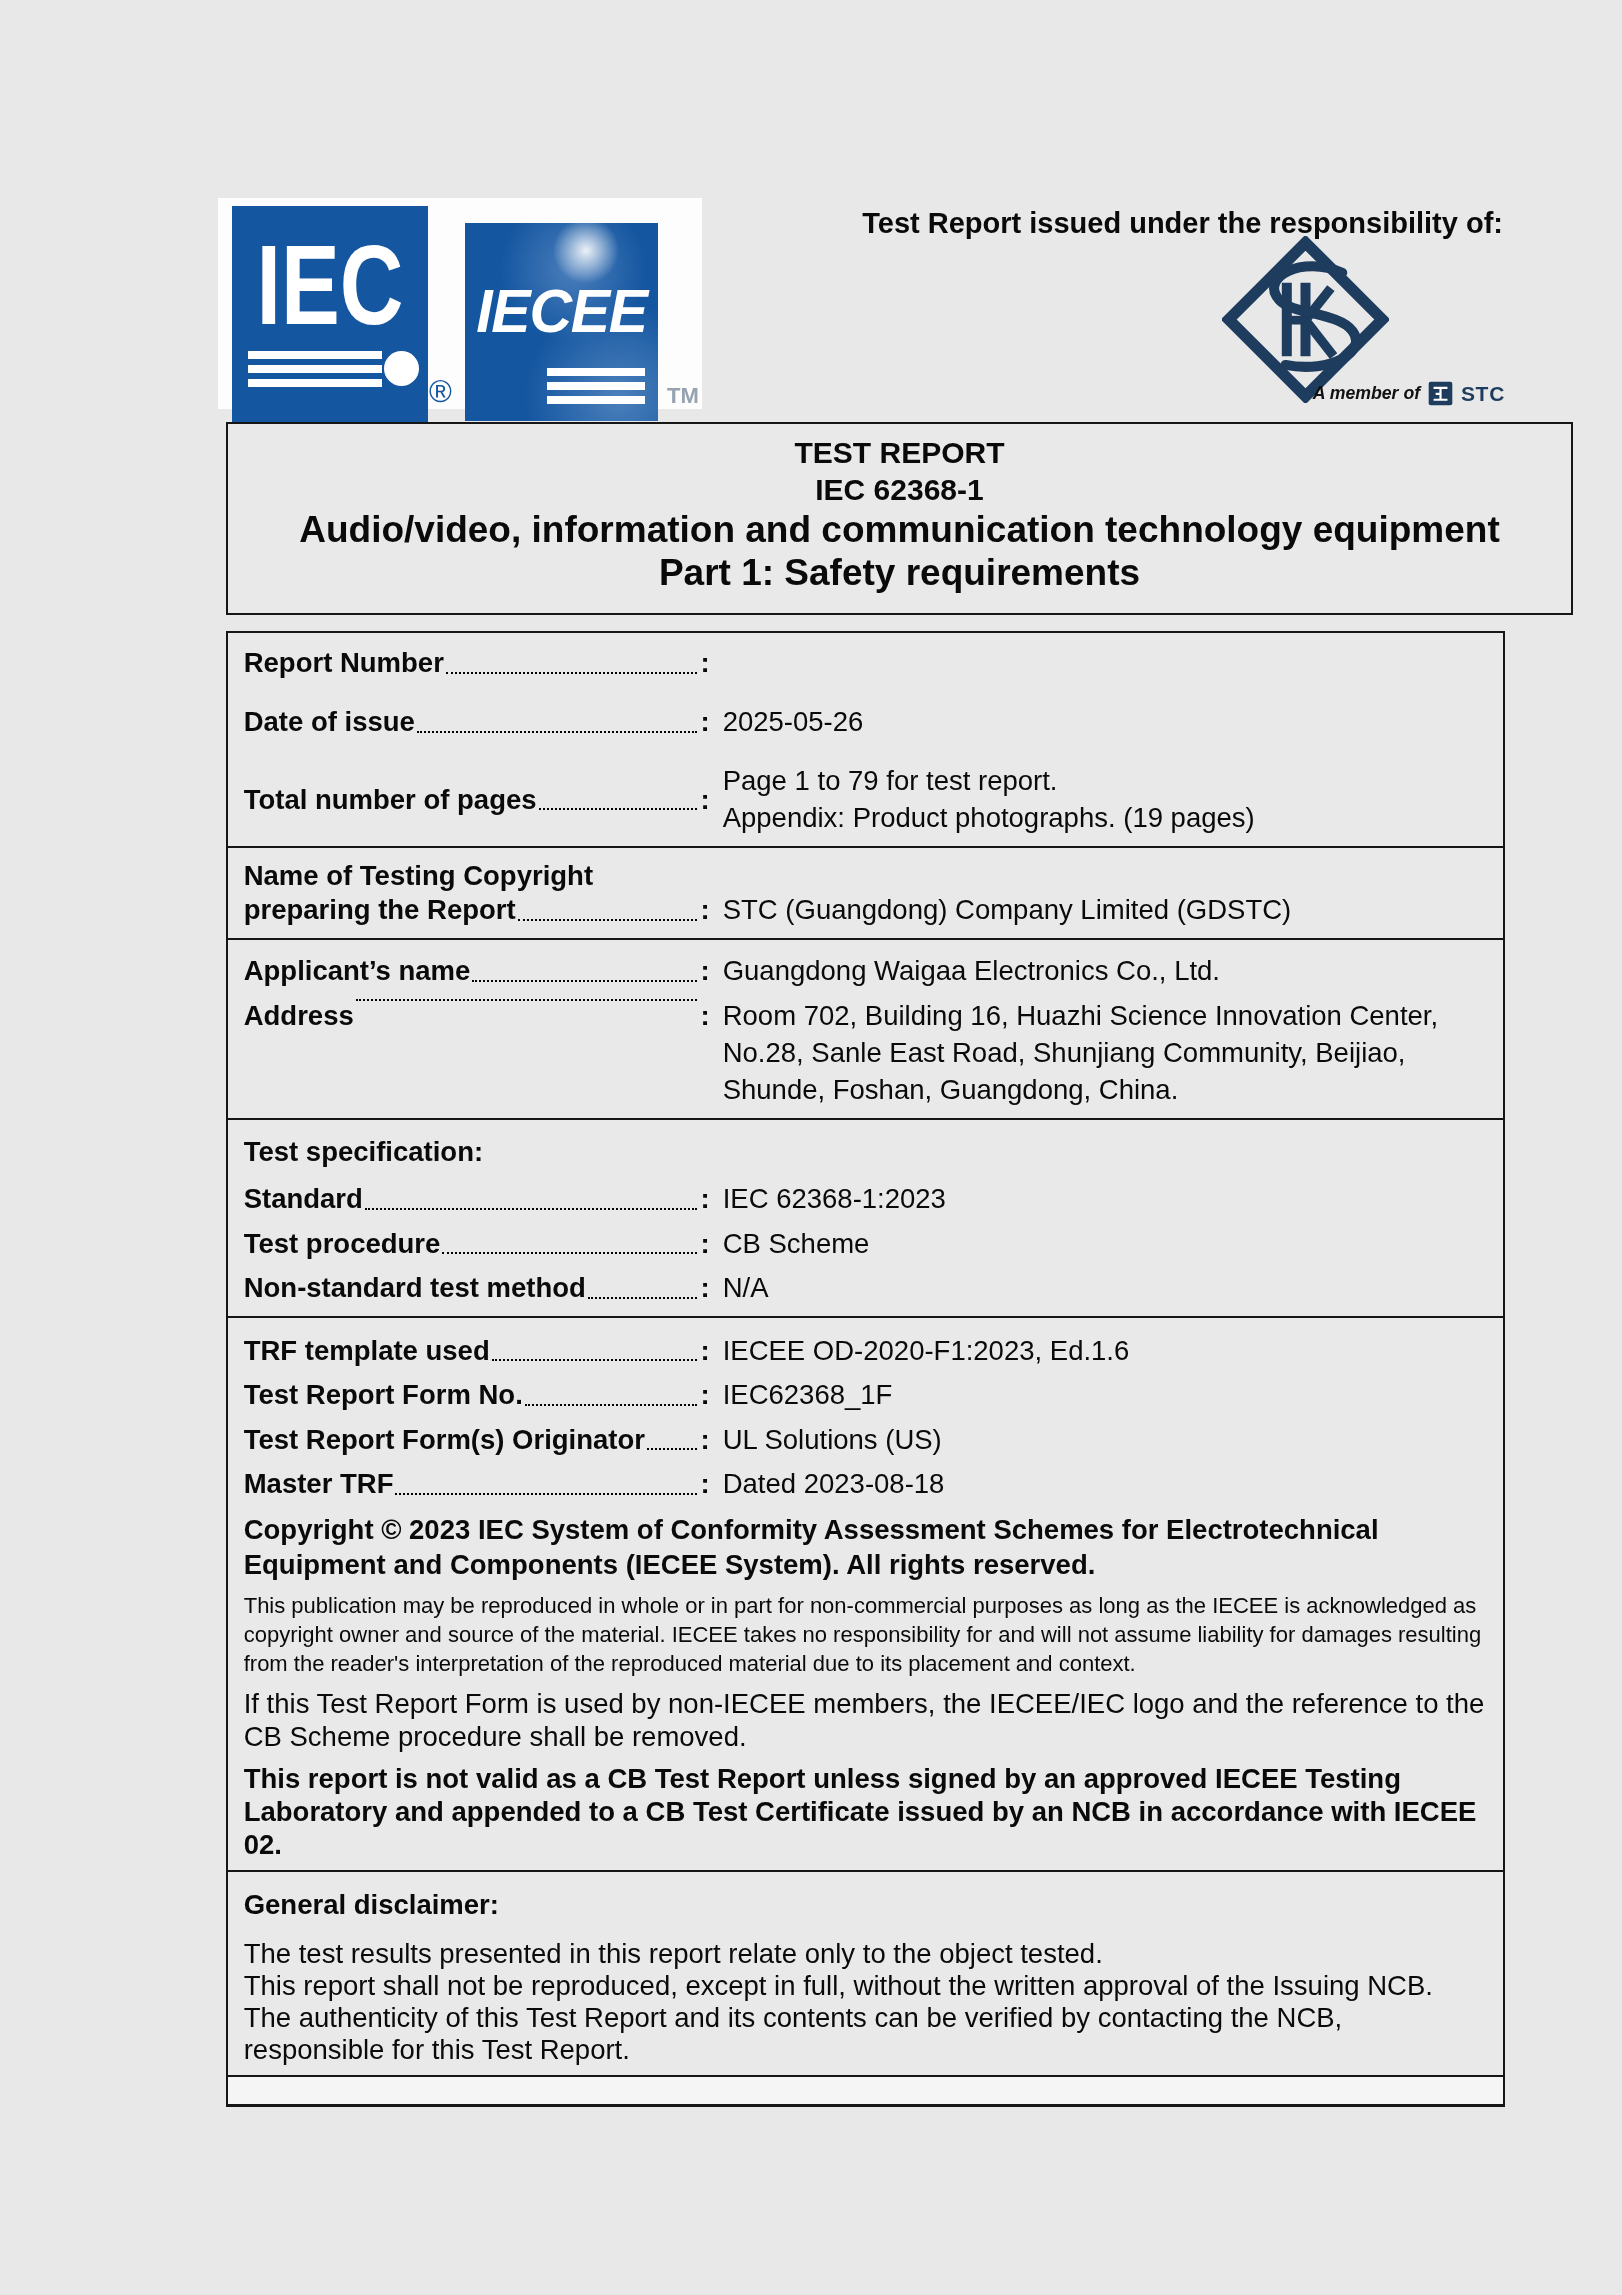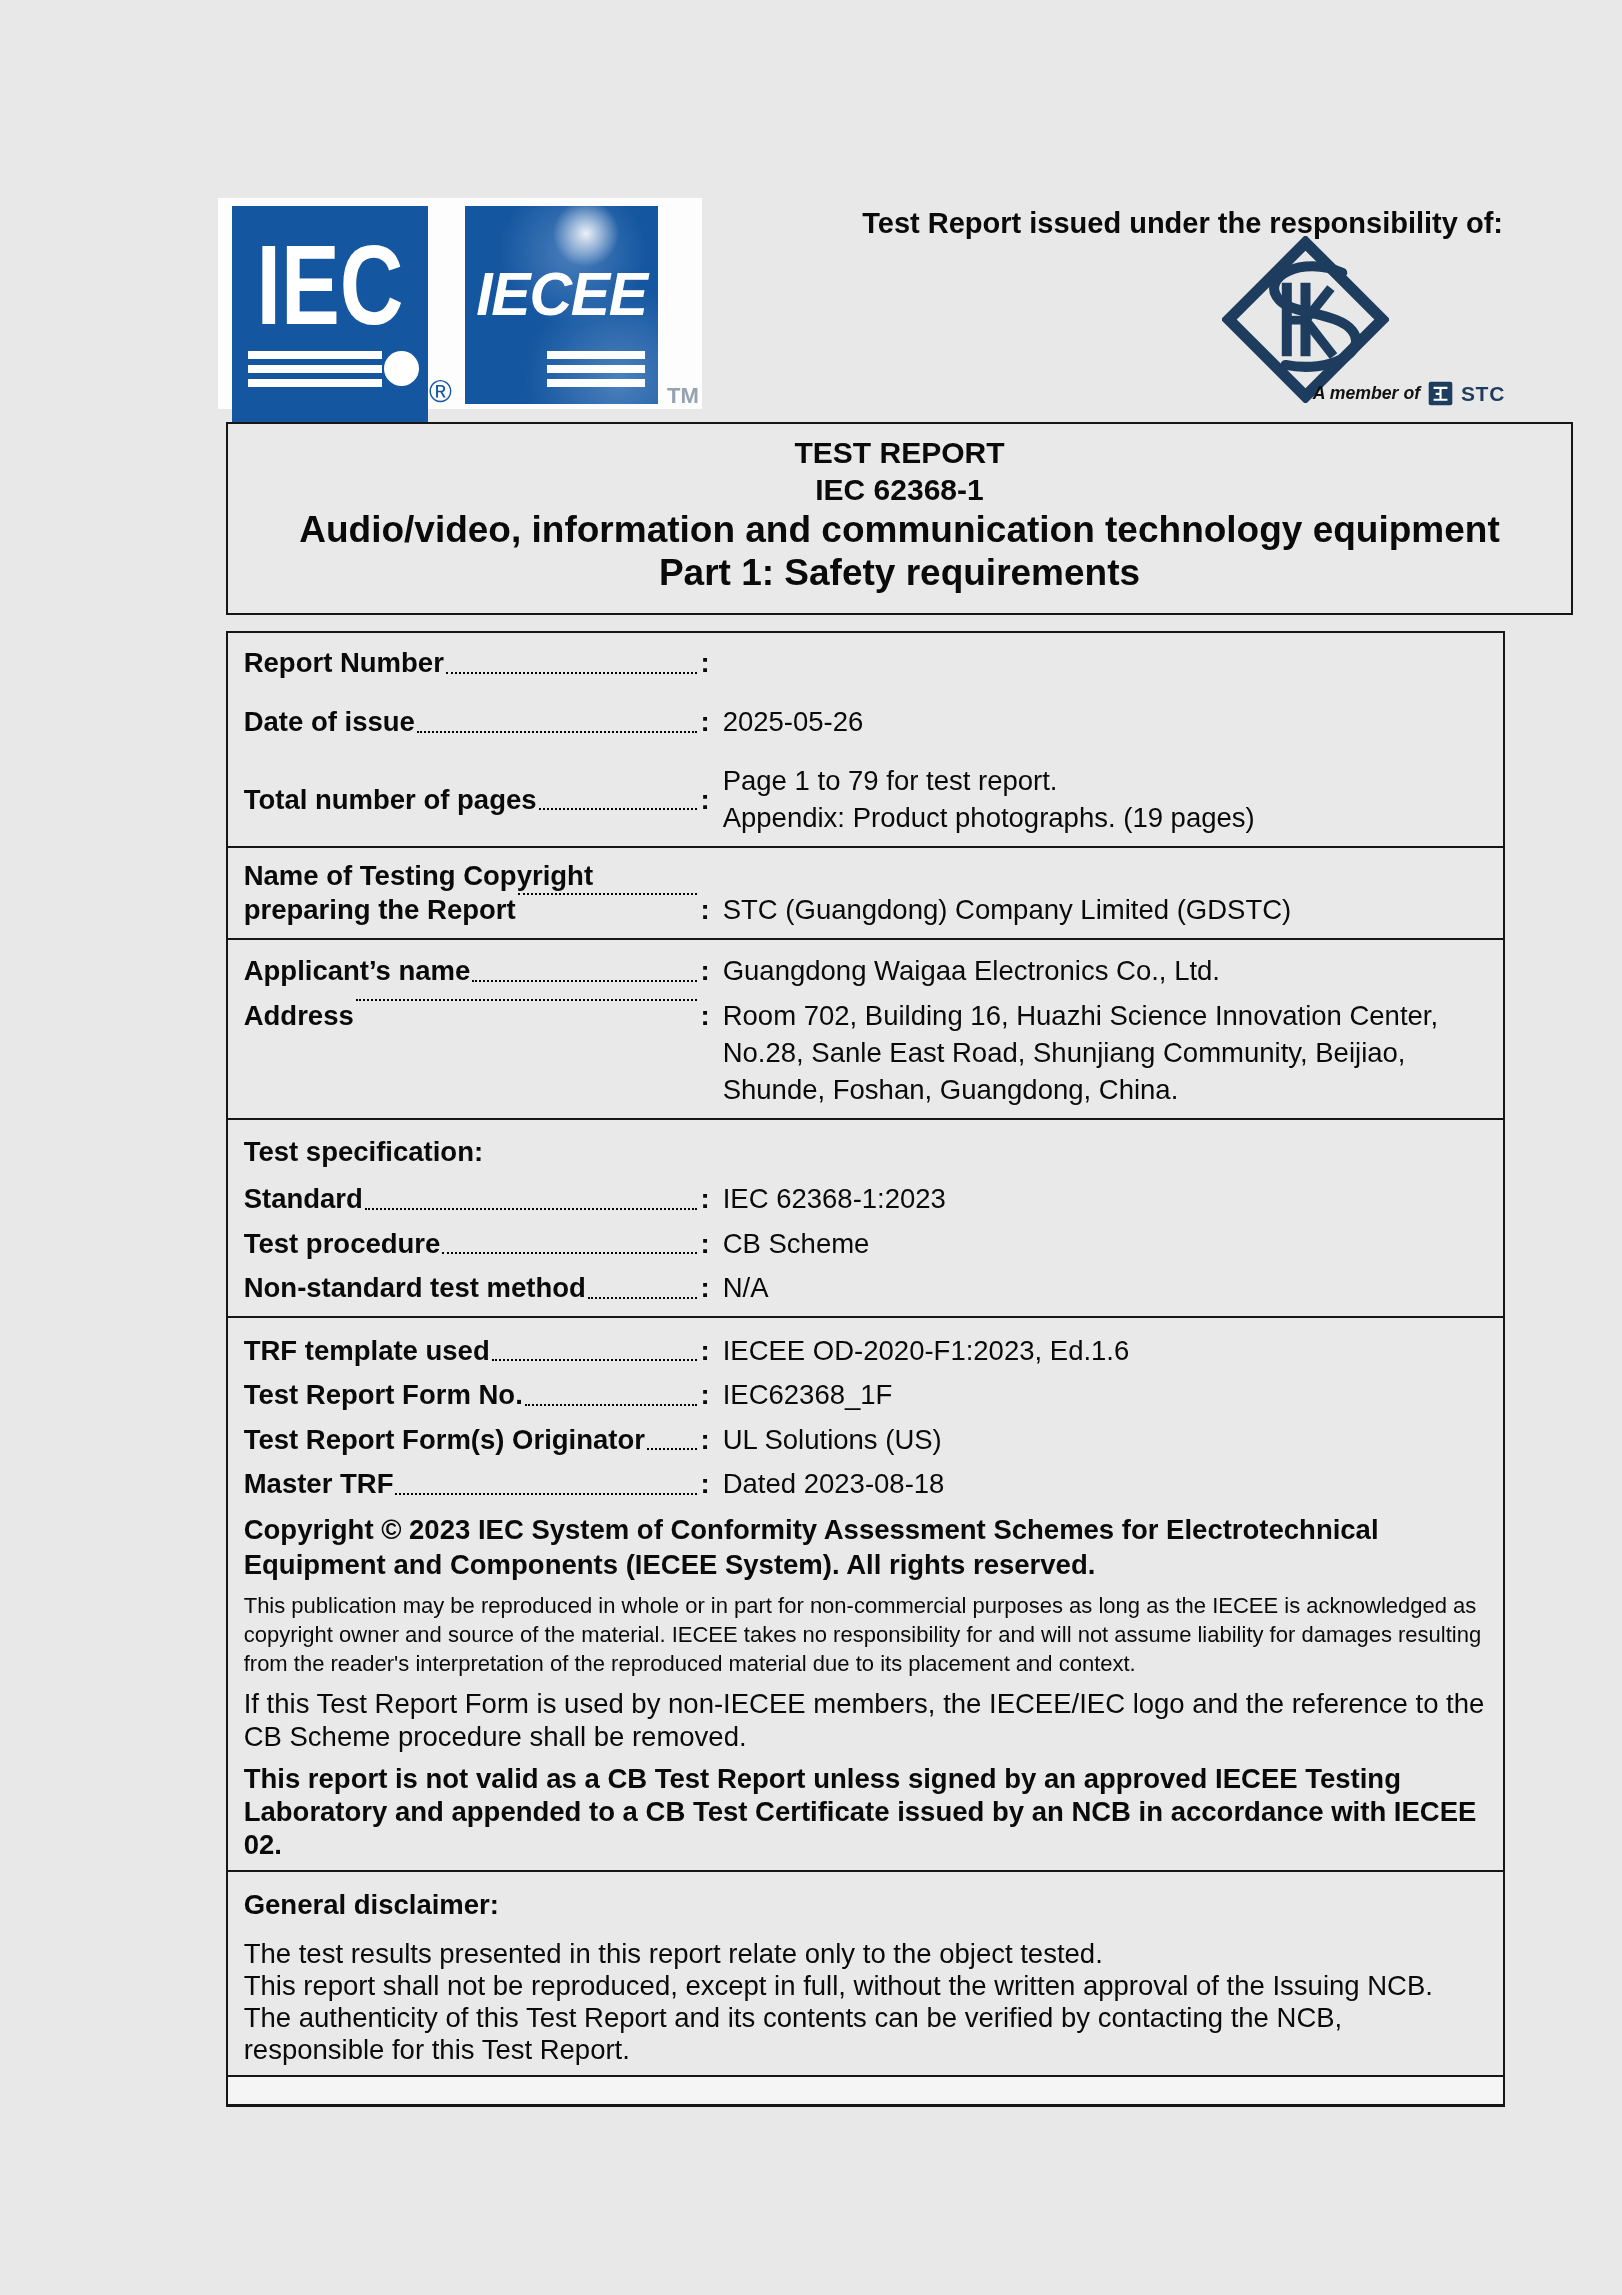--- a/index.html
+++ b/index.html
@@ -14,21 +14,21 @@
   
   .logo-backing{position:absolute;left:218px;top:198px;width:484px;height:211px;background:#fdfdfd;}
   .iec-square{position:absolute;left:232px;top:206px;width:196px;height:254px;background:#1456a0;}
   .iec-word{margin-top:30px;text-align:center;font-weight:bold;font-size:113px;line-height:98px;color:#fff;transform:scaleX(.78);}
   .logo-line{position:absolute;height:7.9px;background:#fff;}
   .iec-l1{left:16.4px;top:145px;width:134px;}
   .iec-l2{left:16.4px;top:159px;width:134px;}
   .iec-l3{left:16.4px;top:173px;width:134px;}
   .iec-dot{position:absolute;left:152px;top:145px;width:35px;height:35px;border-radius:50%;background:#fff;}
   .iecee-square{
-    position:absolute;left:465px;top:206px;width:193px;height:198px;
+    position:absolute;left:465px;top:223px;width:193px;height:198px;
     background:
       radial-gradient(circle 46px at 121px 27.5px, rgba(255,255,255,.9), rgba(255,255,255,0) 72%),
       radial-gradient(circle 98px at 108px 46px, rgba(120,160,210,.55), rgba(120,160,210,0) 75%),
       radial-gradient(circle 121px at 154px 173px, rgba(130,170,215,.5), rgba(130,170,215,0) 78%),
       #1456a0;
     overflow:hidden;
   }
   .iecee-word{position:absolute;left:0;right:0;top:52px;text-align:center;font-style:italic;font-weight:bold;font-size:62px;letter-spacing:-1.3px;color:#fff;transform:scaleX(.95);}
   .iecee-l1{left:82px;top:145px;width:98px;}
   .iecee-l2{left:82px;top:159px;width:98px;}
@@ -68,21 +68,21 @@
   .fld{display:flex;margin-bottom:25px;}
   .fld.tight{margin-bottom:10.5px;}
   .fld:last-child{margin-bottom:6.5px;}
   .fld-label{width:466px;flex:none;display:flex;align-items:flex-end;font-size:27.5px;line-height:34px;font-weight:bold;}
   .fld-label .lt{white-space:nowrap;}
   .dots{flex:1 1 auto;min-width:7.9px;border-bottom:2.6px dotted #000;margin:0 3.9px 6.5px 2px;}
   .fld-value{flex:1 1 auto;font-size:27.5px;line-height:34px;padding-left:13px;}
   .fld-value .vline + .vline{margin-top:3.3px;}
   .fld.vcenter{align-items:center;}
   .lab-label{width:466px;flex:none;font-size:27.5px;line-height:34px;font-weight:bold;}
-  .lab-l2row{display:flex;align-items:flex-start;}
+  .lab-l2row{display:flex;align-items:flex-end;}
   .sec-heading{font-size:27.5px;line-height:34px;font-weight:bold;margin-bottom:13px;}
   .copyright-bold{font-size:27.5px;line-height:35px;font-weight:bold;margin-top:9.2px;}
   .copyright-small{font-size:22px;line-height:29px;margin-top:9.2px;}
   .note-regular{font-size:27.5px;line-height:33px;margin-top:9.2px;}
   .note-bold{font-size:27.5px;line-height:33px;font-weight:bold;margin-top:9.2px;}
   .disc-body{font-size:27.5px;line-height:32px;margin-top:15.7px;}
 </style>
 </head>
 <body>
 

